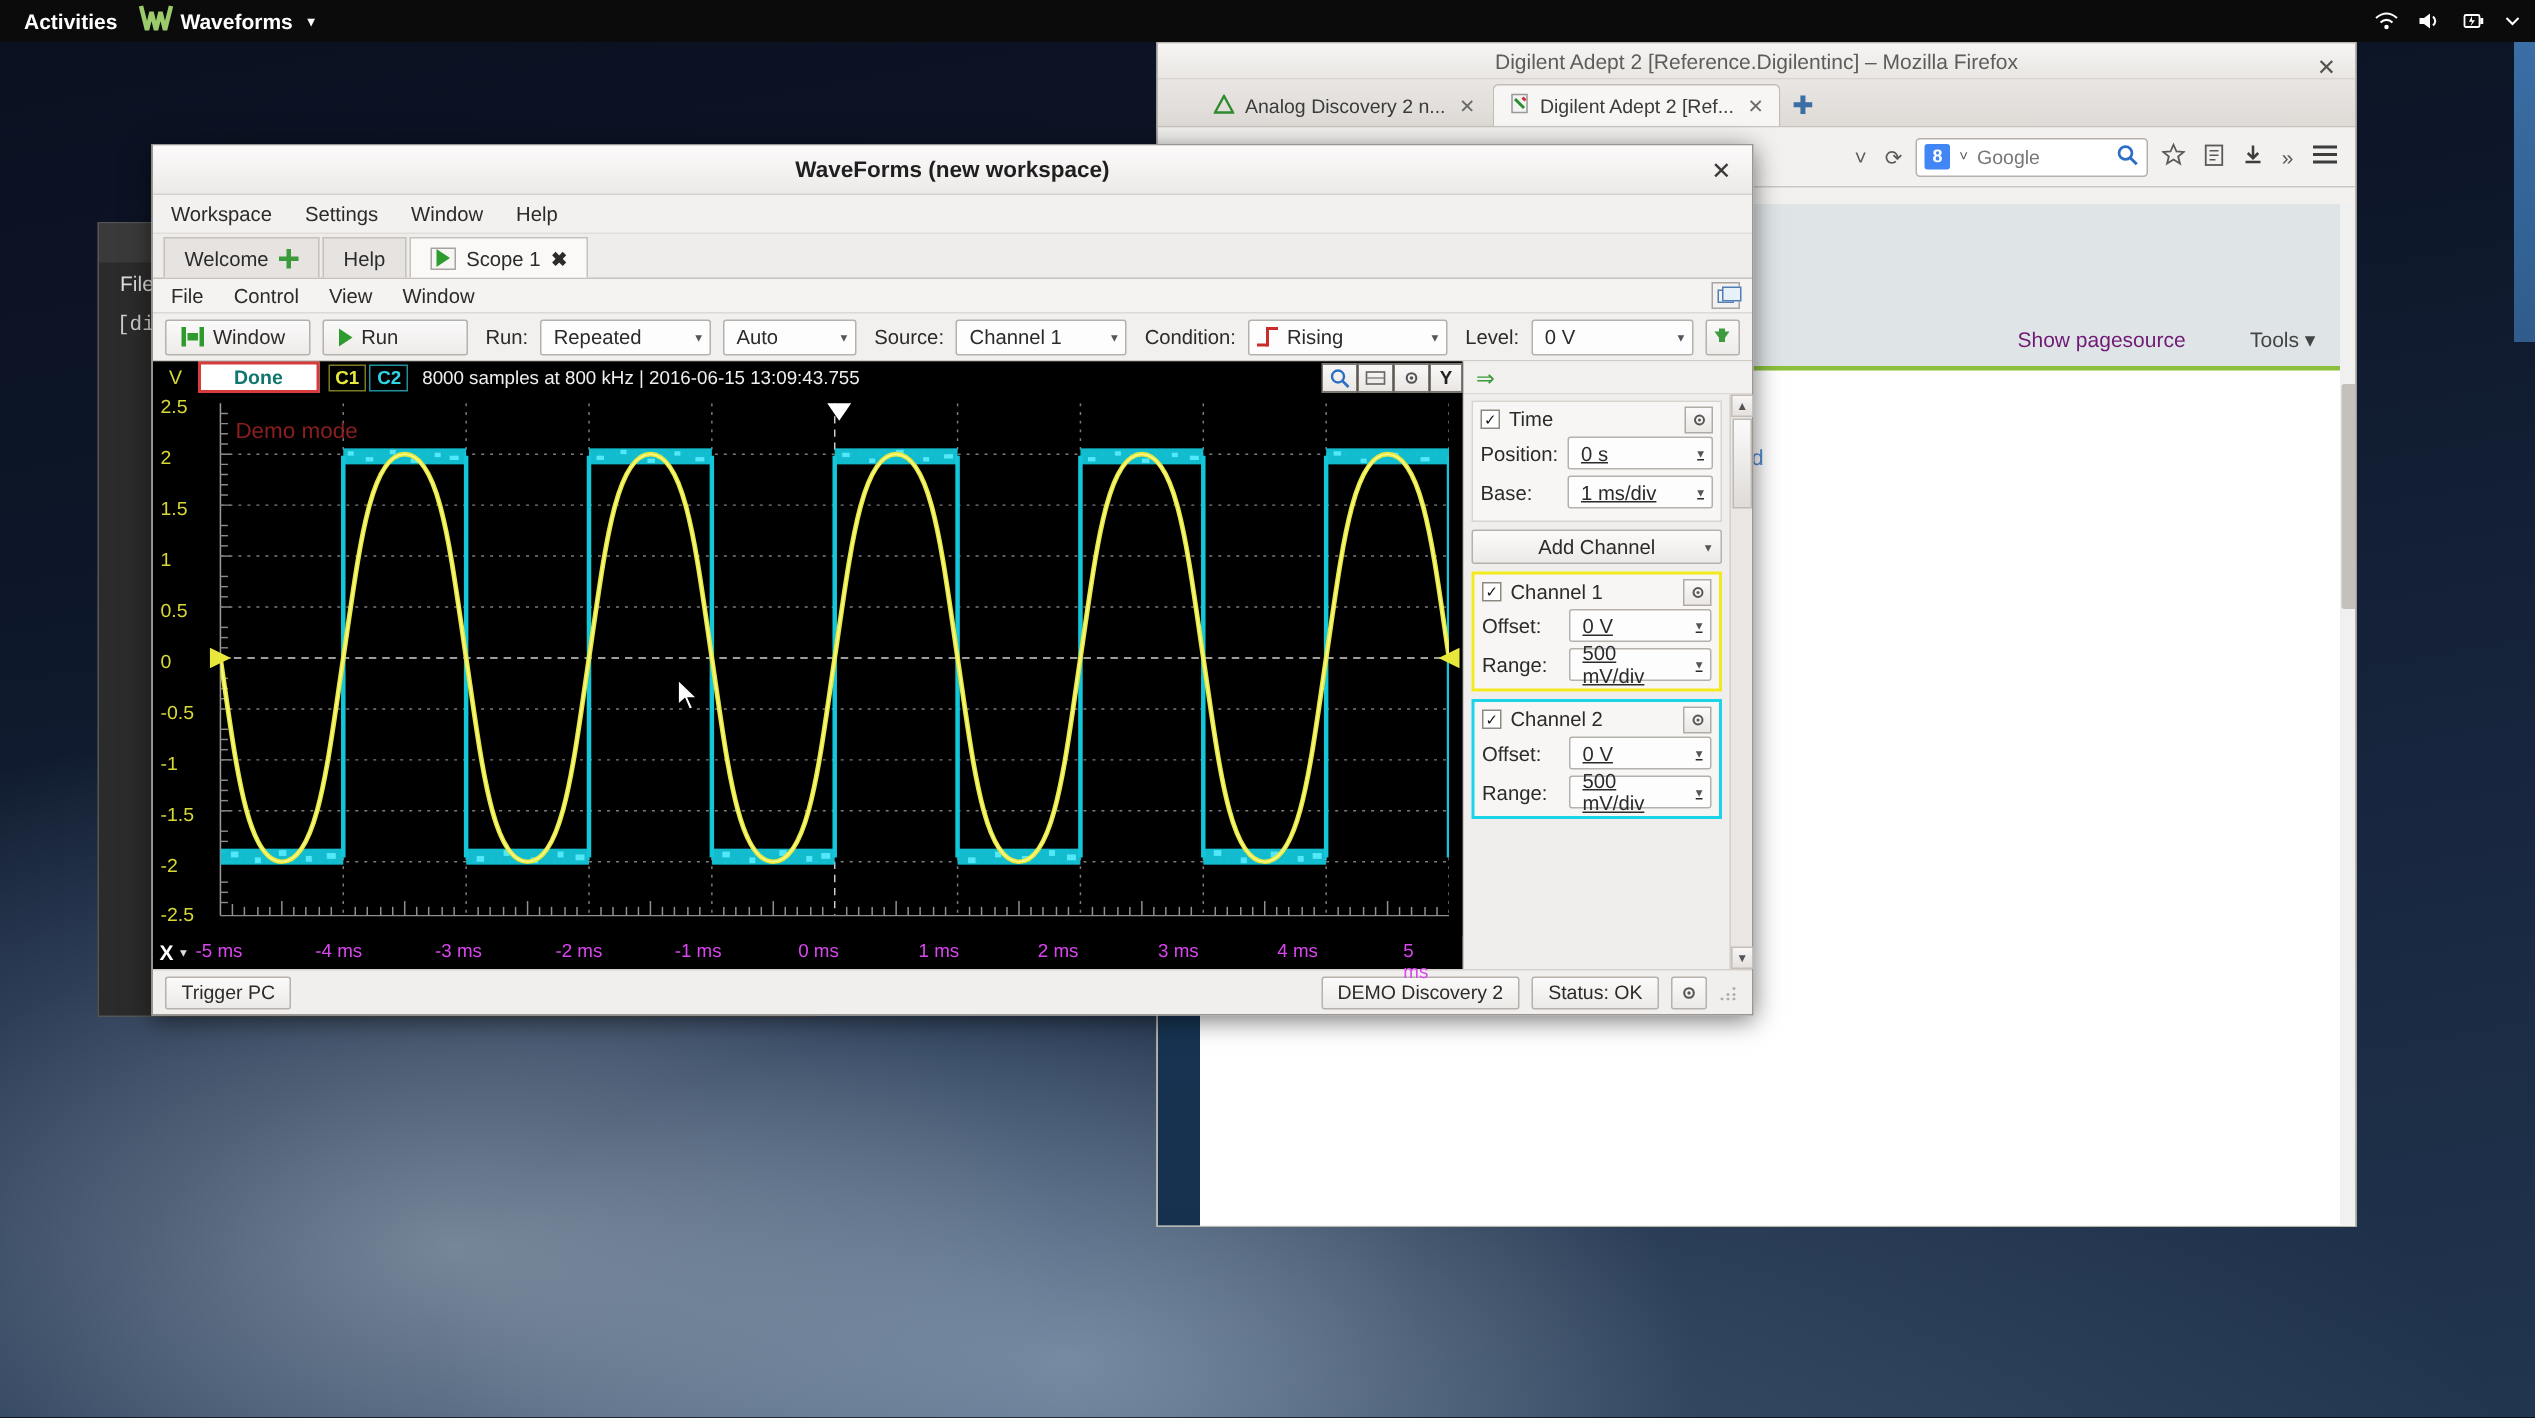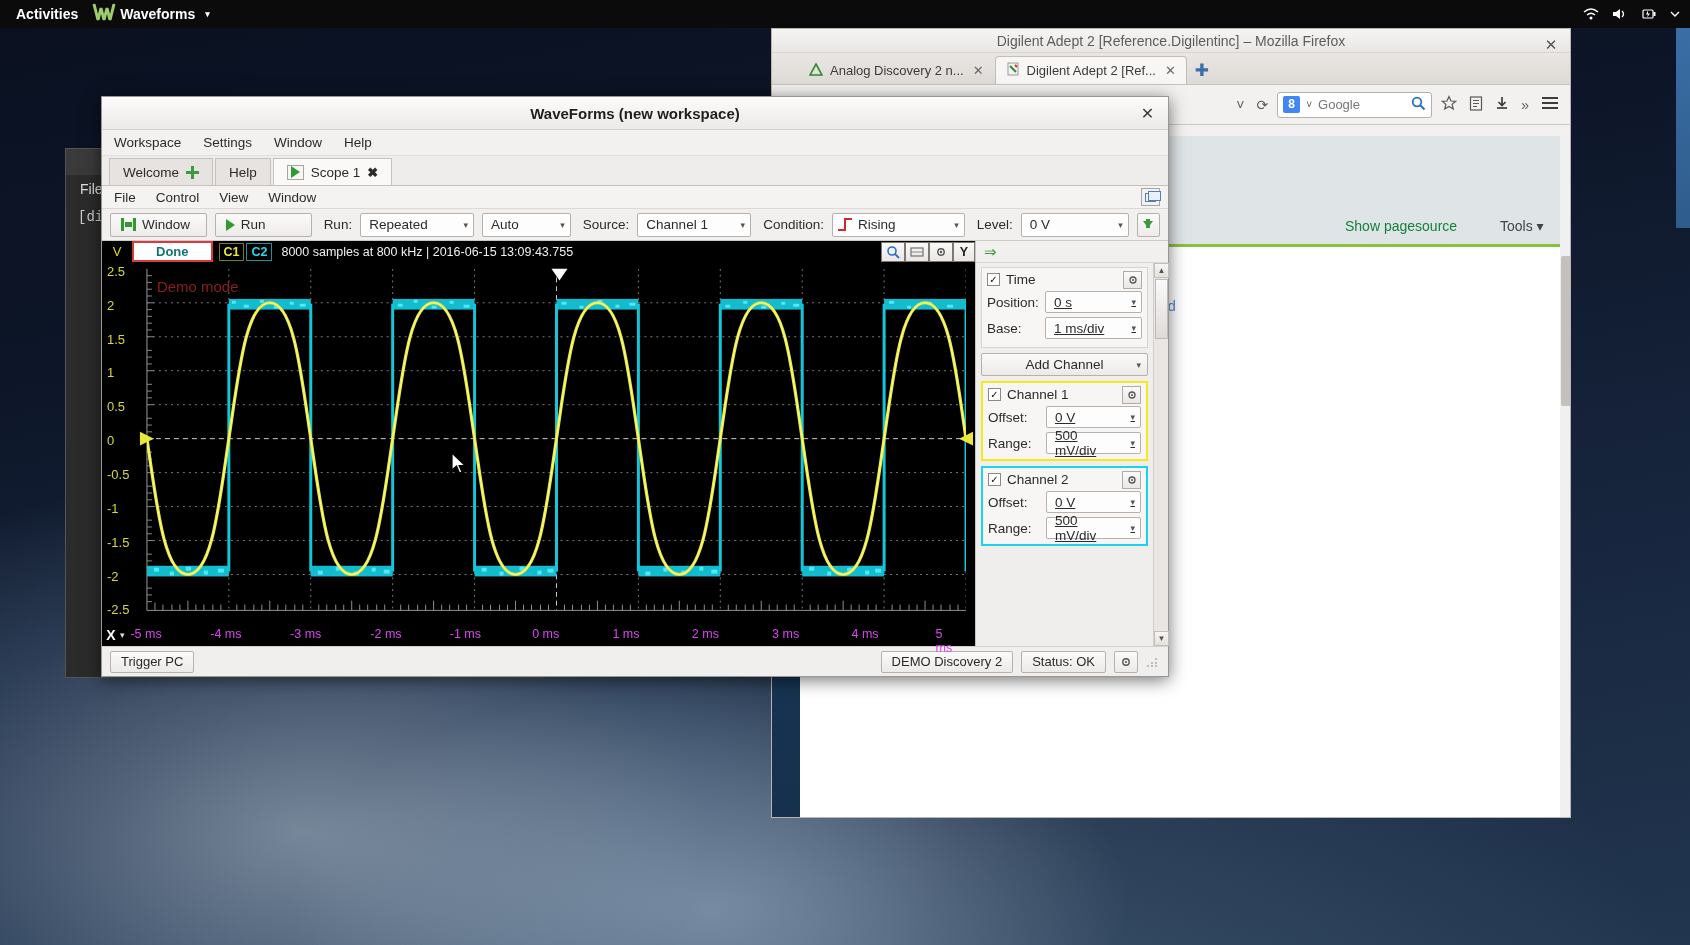--- a/index.html
+++ b/index.html
@@ -114,21 +114,21 @@
   }
   #ff-nav-links {
     position:absolute; left:18px; top:14px; display:flex; gap:30px;
     font-size:29px; color:#4f5b62;
   }
   #ff-subtitle { position:absolute; left:18px; top:55px; font-size:29px; color:#4f5b62; }
   #ff-searchbox {
     position:absolute; left:18px; top:78px; width:180px; height:26px;
     background:#fff; border:1px solid #ccc;
   }
-  #ff-pagesource { position:absolute; left:545px; top:82px; font-size:14px; color:#15803d; }
+  #ff-pagesource { position:absolute; left:545px; top:82px; font-size:14px; color:#701a75; }
   #ff-tools { position:absolute; left:700px; top:82px; font-size:14px; color:#444; }
   #ff-greenline { height:3px; background:#8bbf3e; }
   #ff-body { padding:12px 22px; font-size:14.5px; color:#333; line-height:1.5; }
   #ff-body .lead { margin:3px 0 12px 0; }
   #ff-body ul { margin:4px 0 10px 26px; padding:0; }
   #ff-body li { margin:6px 0; }
   #ff-body h2 { font-size:24px; font-weight:normal; color:#333; margin:26px 0 10px 0; }
   .dl-link { color:#4b8bd0; }
   .globe {
     display:inline-block; width:12px; height:12px; border-radius:50%;

